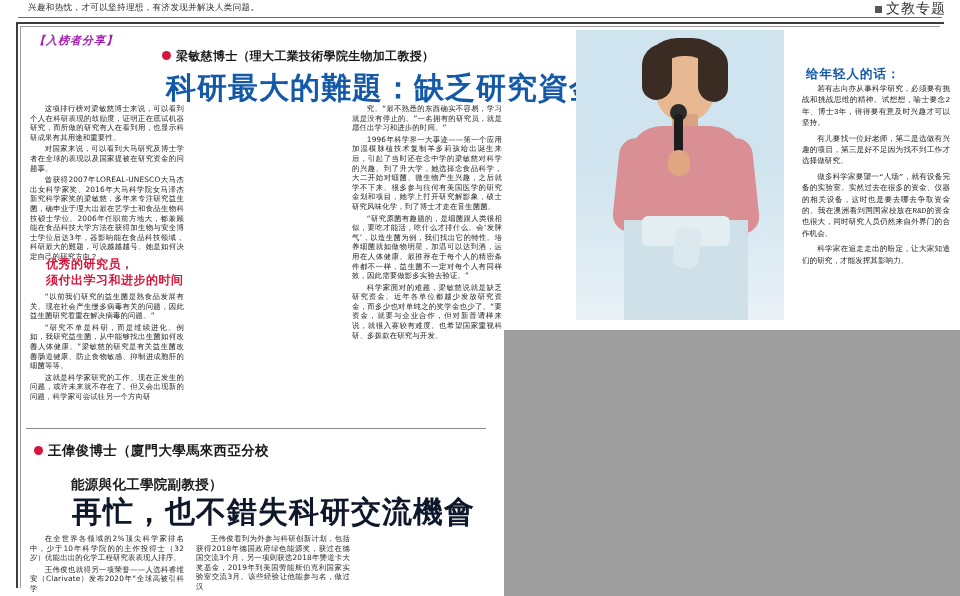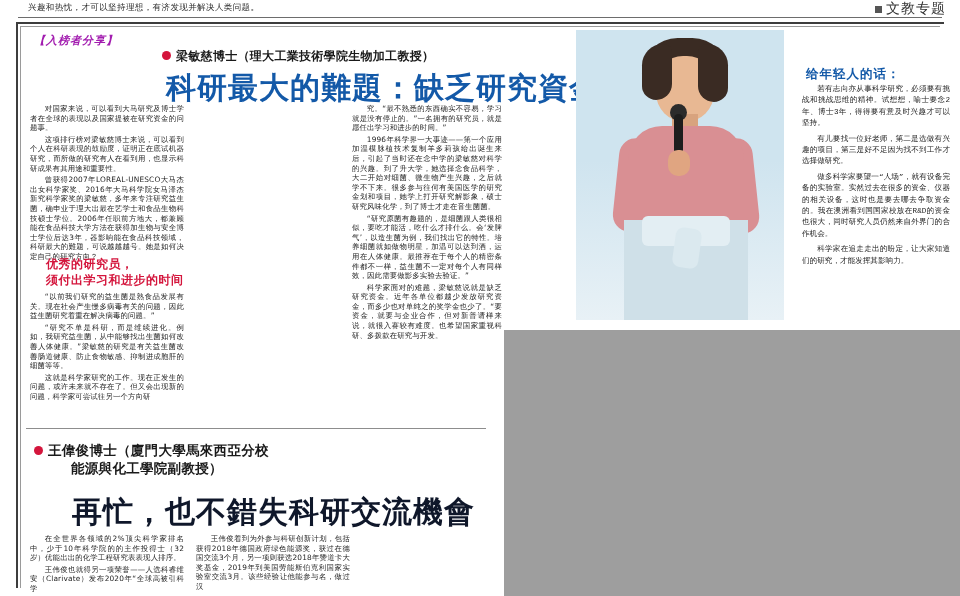--- a/index.html
+++ b/index.html
@@ -344,22 +344,22 @@
     <div class="top-wear"></div>
     <div class="mic-head"></div>
     <div class="mic"></div>
     <div class="hand"></div>
     <div class="skirt"></div>
     <div class="belt"></div>
     <div class="belt-knot"></div>
   </div>
 
   <div class="col" style="left:30px; top:104px; width:154px;">
+    <p>这项排行榜对梁敏慈博士来说，可以看到个人在科研表现的鼓励度，证明正在底试机器研究，而所做的研究有人在看到用，也显示科研成果有其用途和重要性。</p>
     <p>对国家来说，可以看到大马研究及博士学者在全球的表现以及国家提被在研究资金的问题事。</p>
-    <p>这项排行榜对梁敏慈博士来说，可以看到个人在科研表现的鼓励度，证明正在底试机器研究，而所做的研究有人在看到用，也显示科研成果有其用途和重要性。</p>
     <p>曾获得2007年LOREAL-UNESCO大马杰出女科学家奖、2016年大马科学院女马泽杰新究科学家奖的梁敏慈，多年来专注研究益生菌，确申业于理大出最在艺学士和食品生物科技硕士学位。2006年任职前方地大，都兼顾能在食品科技大学方法在获得加生物与安全博士学位后达3年，器影响能在食品科技领域，科研最大的難題，可说越越越号。她是如何决定自己的研究方向？</p>
   </div>
 
   <div class="subhead" style="left:46px; top:256px; width:150px;">
     <div style="white-space:pre-line;">优秀的研究员，
 须付出学习和进步的时间</div>
   </div>
 
   <div class="col" style="left:30px; top:292px; width:154px;">
     <p>“以前我们研究的益生菌是熟食品发展有关。现在社会产生慢多病毒有关的问题，因此益生菌研究着重在解决病毒的问题。”</p>
@@ -384,21 +384,21 @@
     <p>科学家在追走走出的盼定，让大家知道们的研究，才能发挥其影响力。</p>
   </div>
 
   <div class="grey-block"></div>
 
   <div class="divider"></div>
 
   <div class="byline2" style="left:34px; top:442px;">
     <span class="bullet"></span><span>王偉俊博士（廈門大學馬來西亞分校</span>
   </div>
-  <div class="byline2" style="left:48px; top:460px;padding-left:23px;">能源與化工學院副教授）</div>
+  <div class="byline2" style="left:48px; top:476px;padding-left:23px;">能源與化工學院副教授）</div>
   <div class="headline h2" style="left:46px; top:492px;">再忙，也不錯失科研交流機會</div>
 
   <div class="col" style="left:30px; top:534px; width:154px;">
     <p>在全世界各领域的2%顶尖科学家排名中，少于10年科学院的的主作投得士（32岁）优能出出的化学工程研究表表现人排序。</p>
     <p>王伟俊也就得另一项荣誉——人选科睿维安（Clarivate）发布2020年“全球高被引科学</p>
   </div>
   <div class="col" style="left:196px; top:534px; width:154px;">
     <p>王伟俊着到为外参与科研创新计划，包括获得2018年德国政府绿色能源奖，获过在德国交流3个月，另一项则获选2018年赞道卡大奖基金，2019年到美国劳能斯伯克利国家实验室交流3月。该些经验让他能参与名，做过汉</p>
   </div>
 

